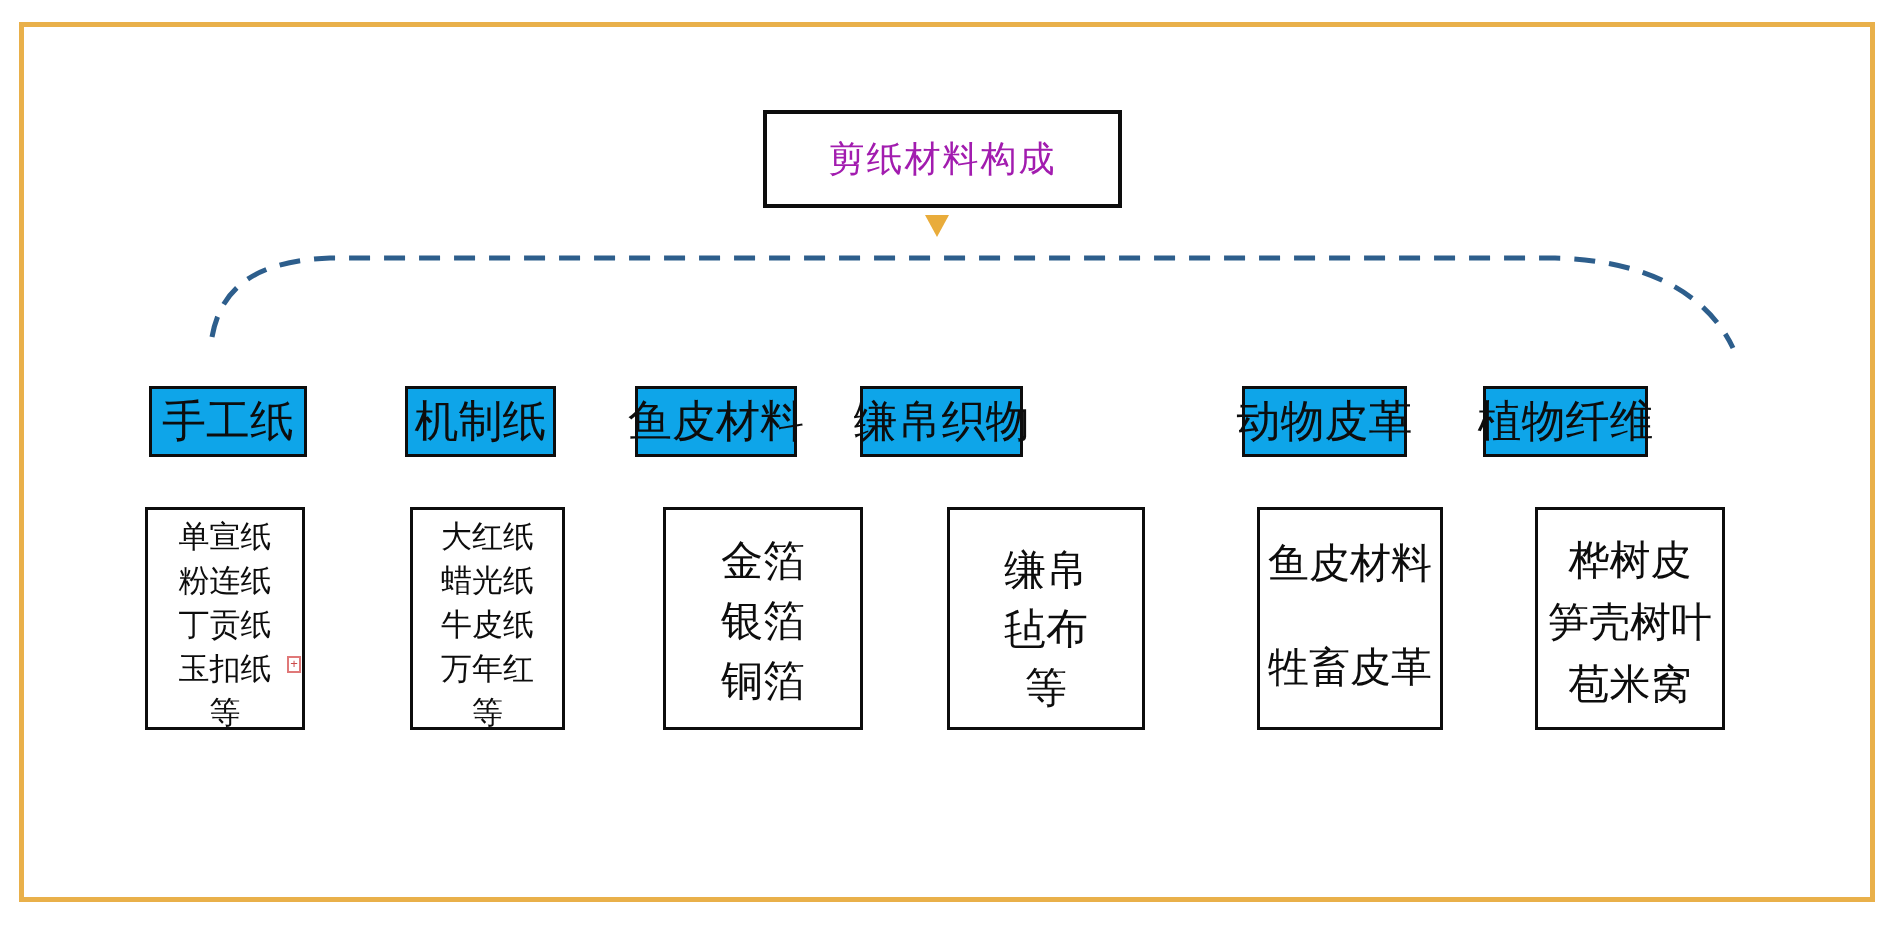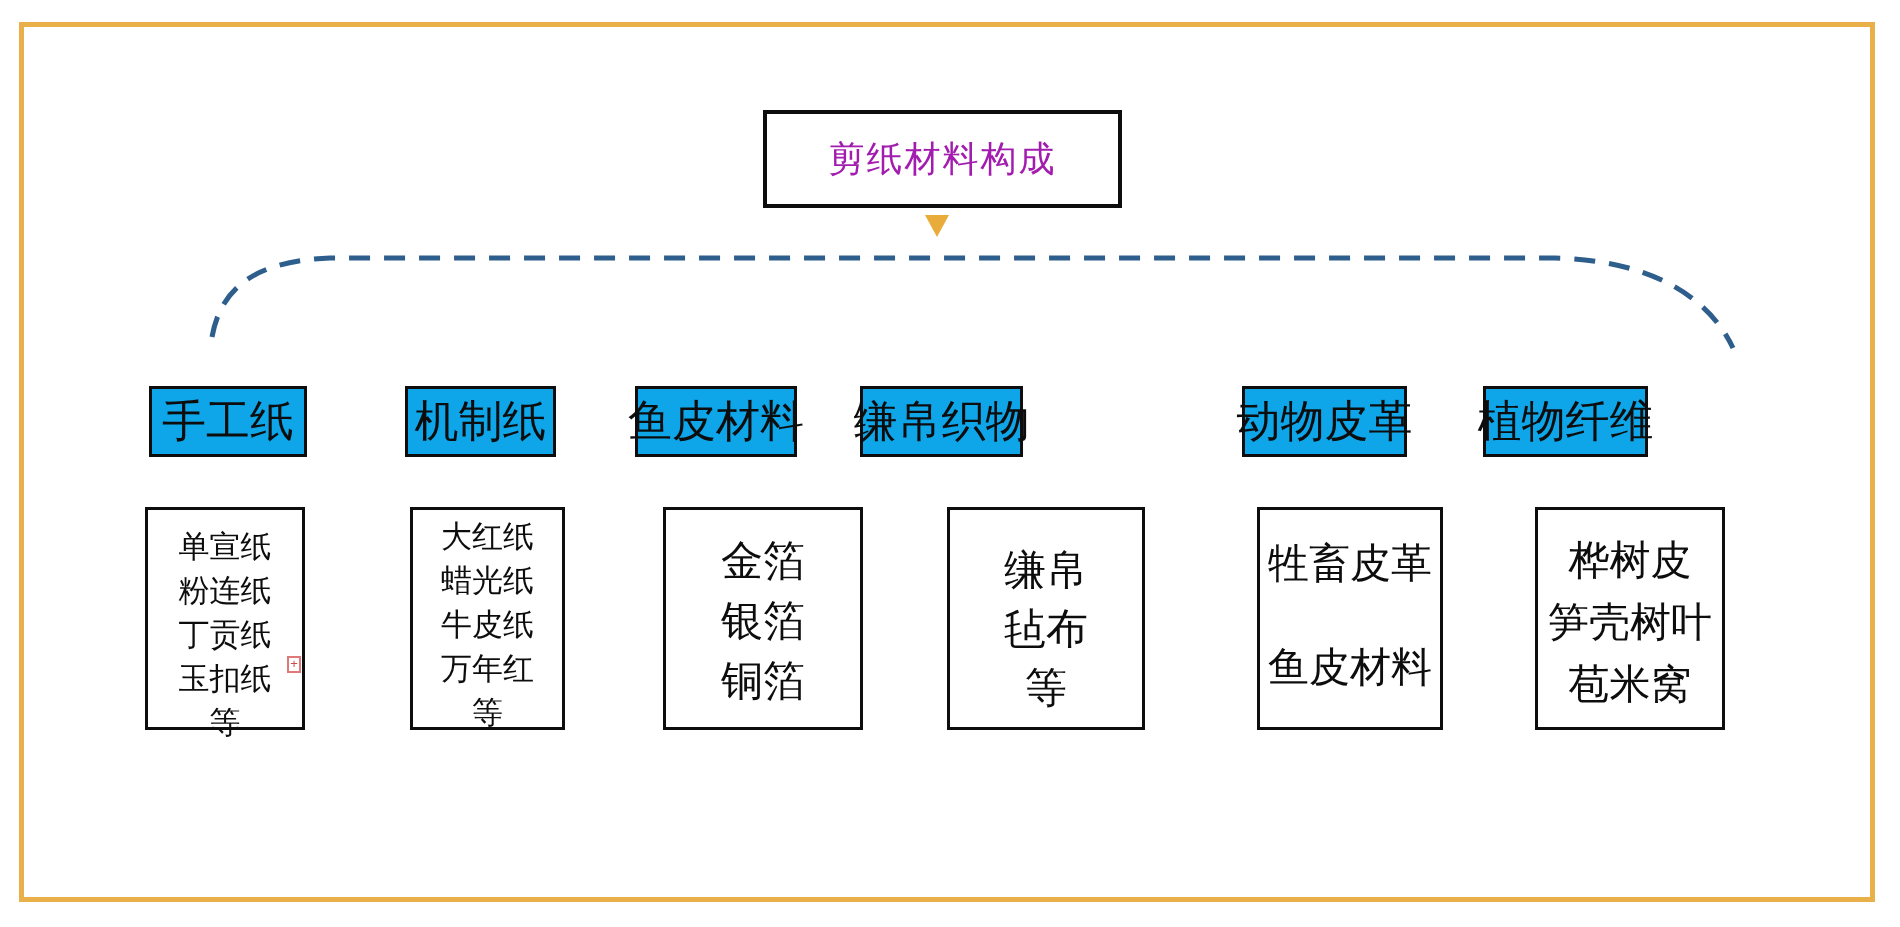--- a/index.html
+++ b/index.html
@@ -79,21 +79,21 @@
     border: 3px solid #0d0d0d;
     box-sizing: border-box;
     background: #ffffff;
     text-align: center;
     color: #0d0d0d;
   }
   .det .line { white-space: nowrap; }
 
   
   #hdr-1 { left: 149px; width: 158px; }
-  #det-1 { left: 145px; width: 160px; padding-top: 15px; }
+  #det-1 { left: 145px; width: 160px; padding-top: 5px; }
   #det-1 .line { font-size: 31px; line-height: 44px; }
   
   #hdr-2 { left: 405px; width: 151px; }
   #det-2 { left: 410px; width: 155px; padding-top: 5px; }
   #det-2 .line { font-size: 31px; line-height: 44px; }
   
   #hdr-3 { left: 635px; width: 162px; }
   #det-3 { left: 663px; width: 200px; padding-top: 21px; }
   #det-3 .line { font-size: 42px; line-height: 60px; }
   
@@ -182,22 +182,22 @@
   <div class="det" id="det-4">
     <div class="line">缣帛</div>
     <div class="line">毡布</div>
     <div class="line">等</div>
   </div>
 
   <div class="hdr" id="hdr-5">
     <span class="txt">动物皮革</span>
   </div>
   <div class="det" id="det-5">
+    <div class="line">鱼皮材料</div>
     <div class="line">牲畜皮革</div>
-    <div class="line">鱼皮材料</div>
   </div>
 
   <div class="hdr" id="hdr-6">
     <span class="txt">植物纤维</span>
   </div>
   <div class="det" id="det-6">
     <div class="line">桦树皮</div>
     <div class="line">笋壳树叶</div>
     <div class="line">苞米窝</div>
   </div>

